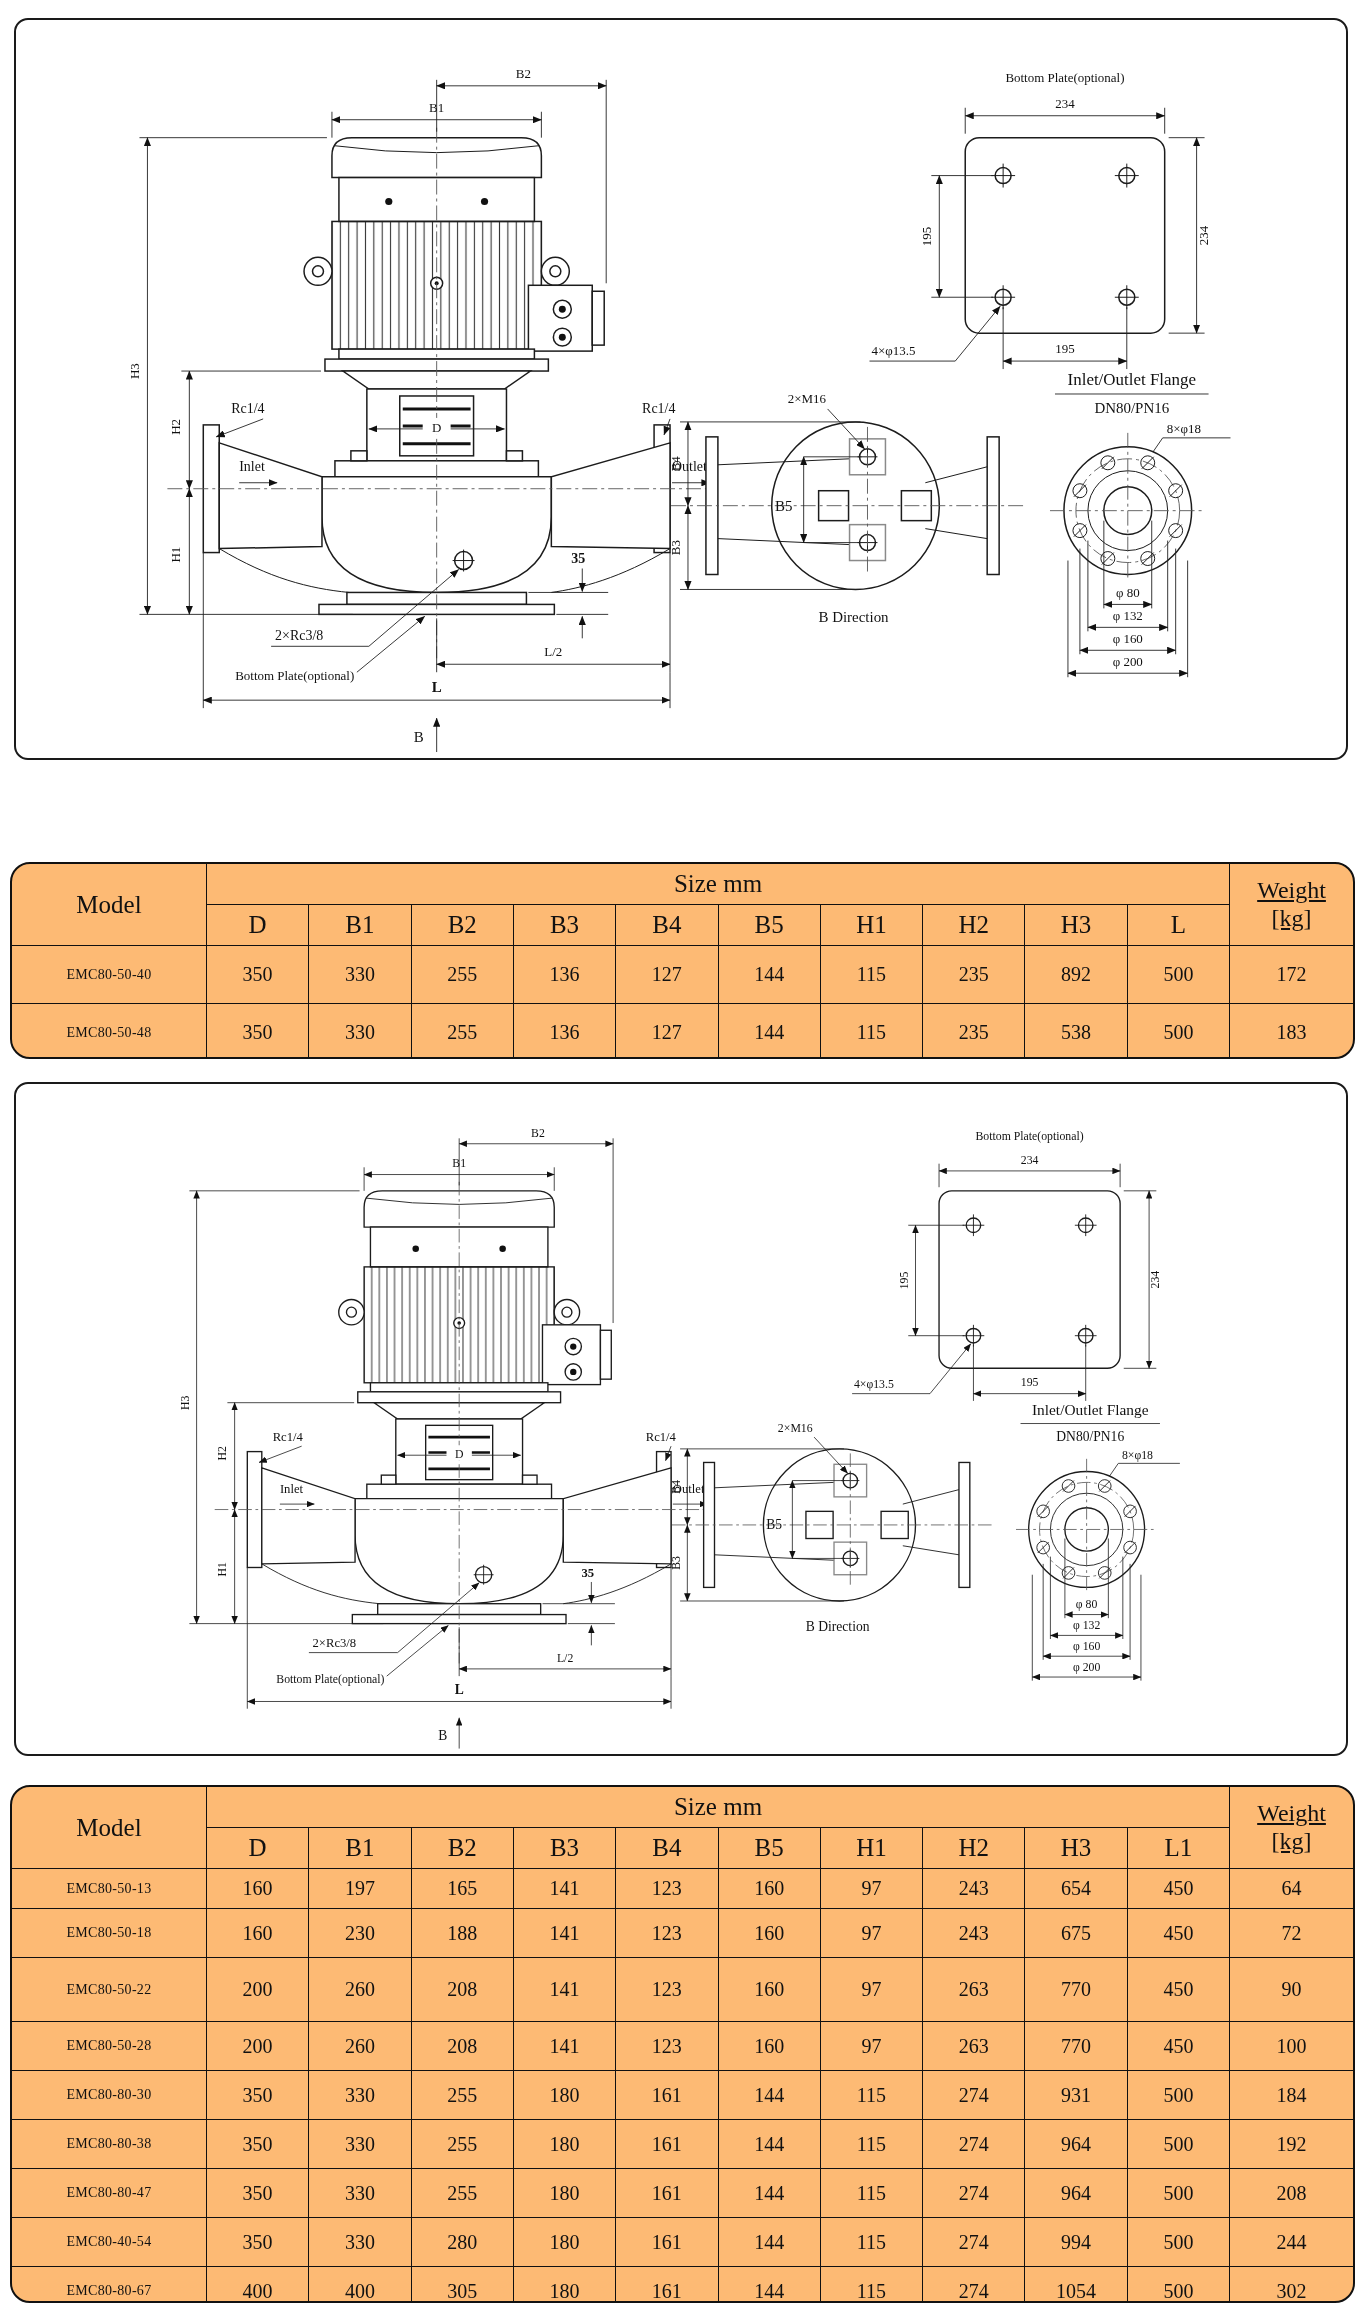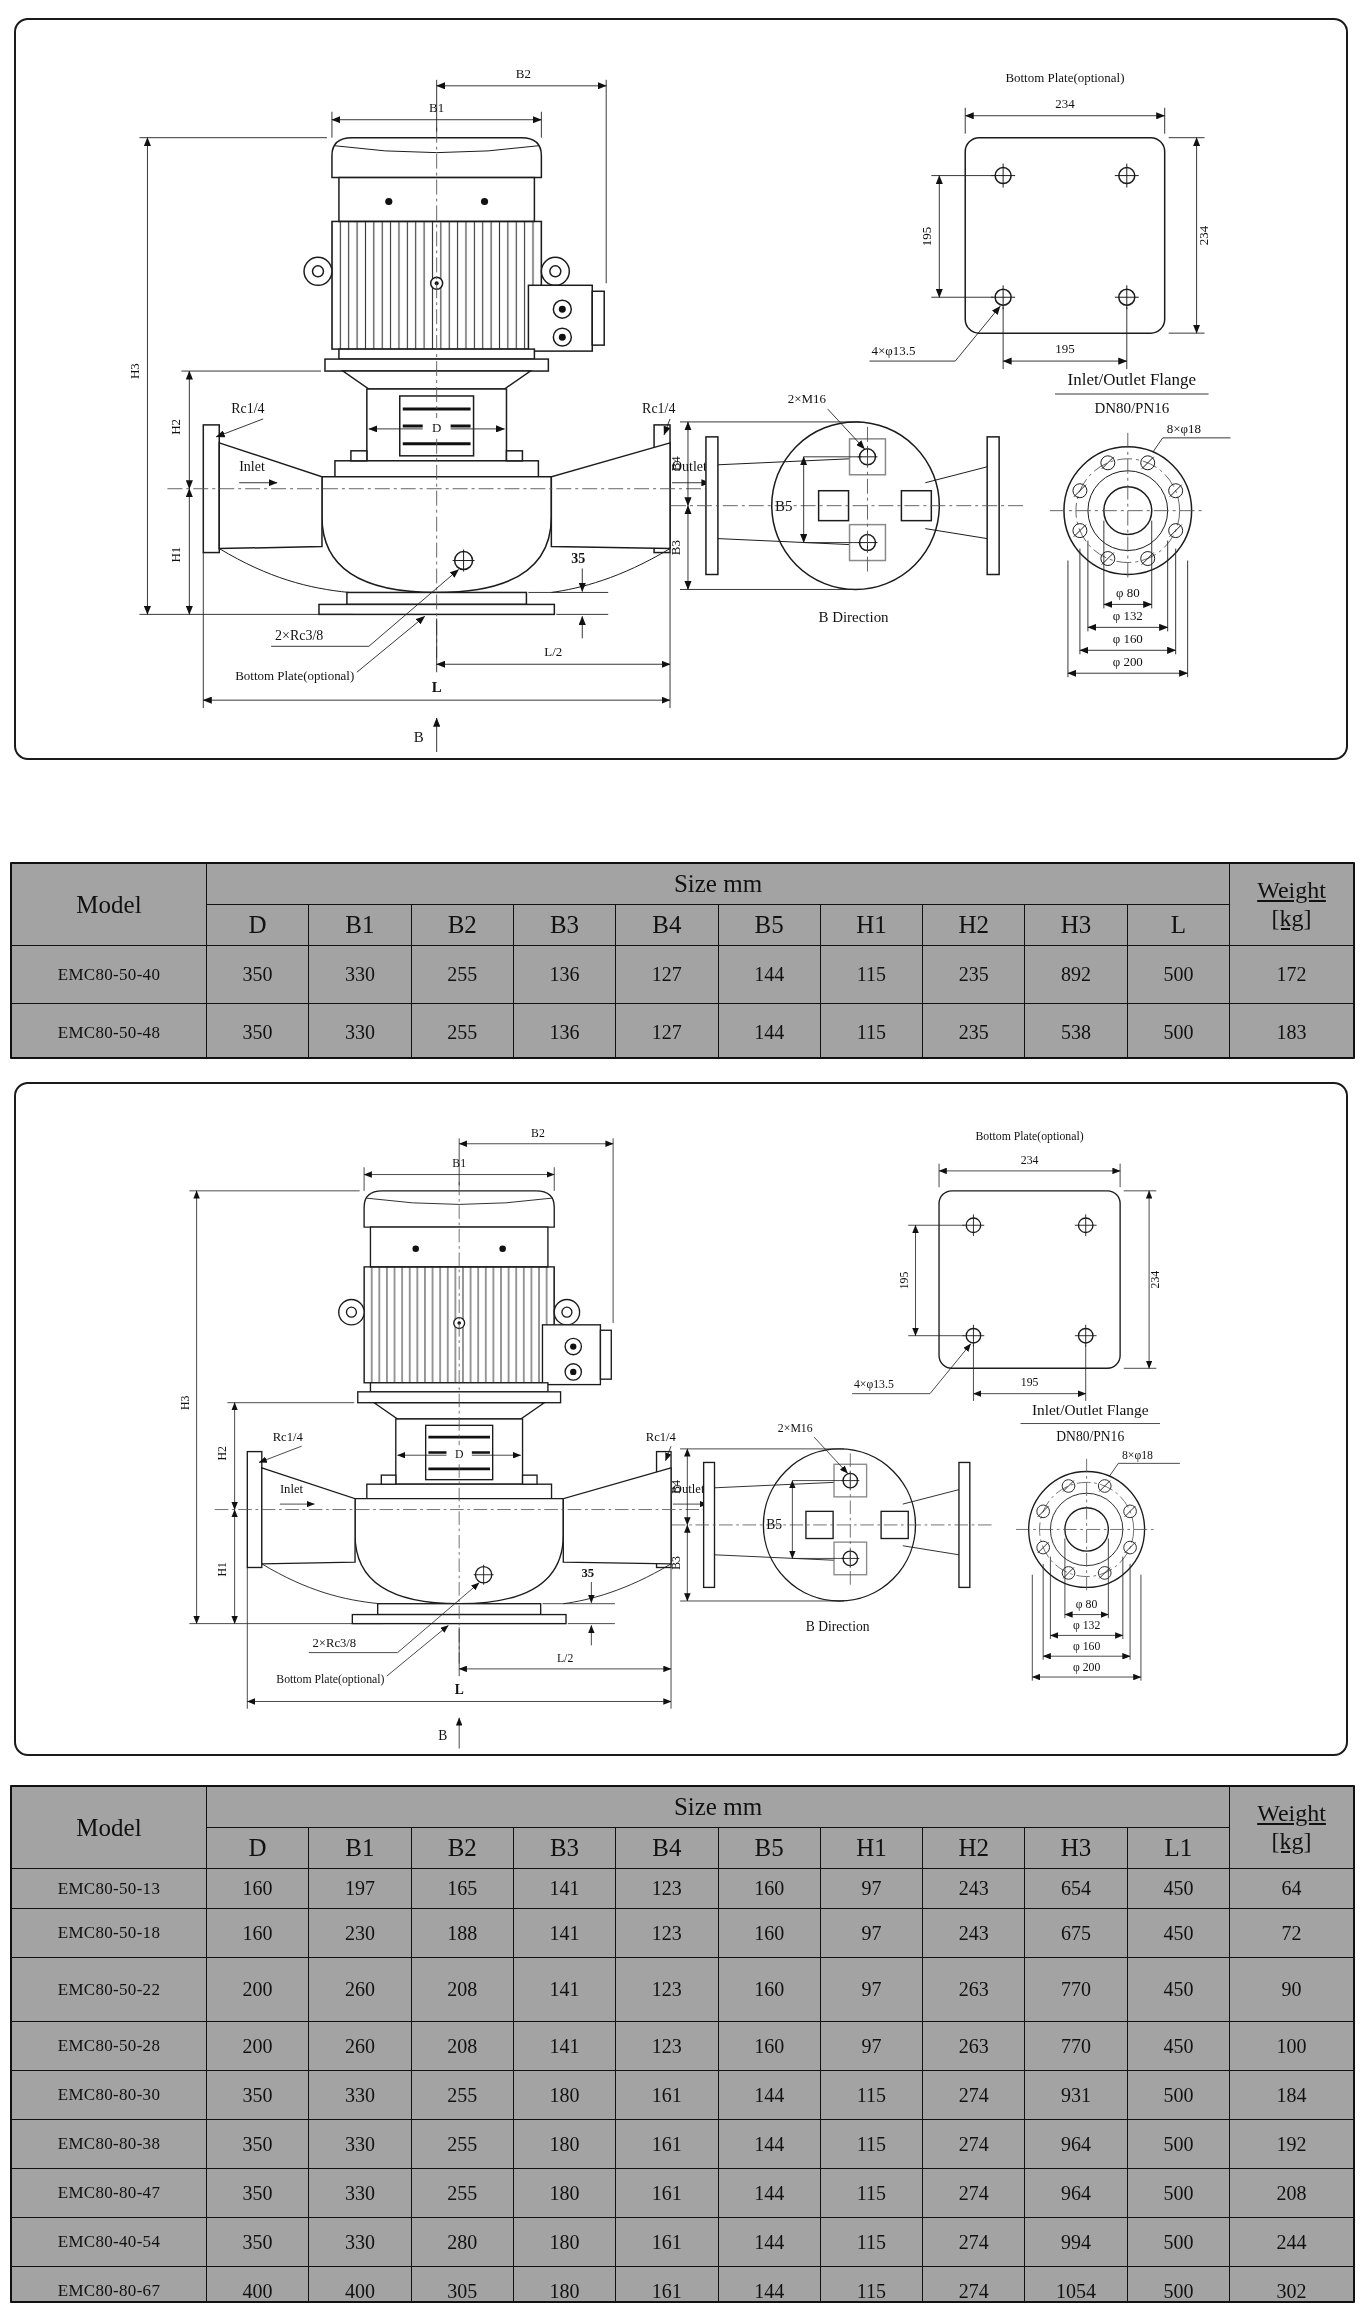--- a/index.html
+++ b/index.html
@@ -2,33 +2,33 @@
 <html><head>
 <meta charset="utf-8">
 <style>
   html,body{margin:0;padding:0;background:#fff;}
   body{width:1364px;height:2307px;position:relative;font-family:"Liberation Serif",serif;color:#111;overflow:hidden;}
   .panel{position:absolute;border:2px solid #1a1a1a;border-radius:14px;background:#fff;box-sizing:border-box;}
   #panel1{left:14px;top:18px;width:1334px;height:742px;}
   #panel2{left:14px;top:1082px;width:1334px;height:674px;}
   .panel svg{width:100%;height:100%;display:block;}
 
-  .tblwrap{position:absolute;border:2px solid #111;border-radius:1px;overflow:hidden;background:#a3a3a3;box-sizing:border-box;}
+  .tblwrap{position:absolute;border:2px solid #111;border-radius:20px;overflow:hidden;background:#fdba74;box-sizing:border-box;}
   #table1{left:10px;top:862px;width:1345px;height:197px;}
   #table2{left:10px;top:1785px;width:1345px;height:518px;}
   table{border-collapse:collapse;width:100%;height:100%;text-align:center;table-layout:fixed;}
   td,th{border:1px solid #111;padding:0;font-weight:normal;vertical-align:middle;}
   tr:first-child th{border-top:none;}
   tr td:first-child, tr th:first-child{border-left:none;}
   tr td:last-child, tr th:last-child{border-right:none;}
   tbody tr:last-child td{border-bottom:none;}
   th.h-top{font-size:25px;height:40px;}
   th.h-sub{font-size:25px;height:40px;}
   th.h-weight div{font-size:24px;line-height:1.15;text-decoration:underline;}
-  td.model-cell{font-size:17px;letter-spacing:.3px;}
+  td.model-cell{font-size:14px;letter-spacing:.3px;}
   td.val-cell{font-size:20px;}
 
   
   .shape{stroke:#1c1c1c;stroke-width:1.5;fill:#fff;}
   .shape-thin{stroke:#1c1c1c;stroke-width:1;fill:none;}
   .gray{stroke:#8a8a8a;}
   .cl{stroke:#555;stroke-width:.9;fill:none;stroke-dasharray:15 4 3 4;}
   .dim{stroke:#222;stroke-width:.9;fill:none;}
   .lbl{fill:#111;font-family:"Liberation Serif",serif;font-size:13px;}
   .lbl14{fill:#111;font-family:"Liberation Serif",serif;font-size:14px;}

